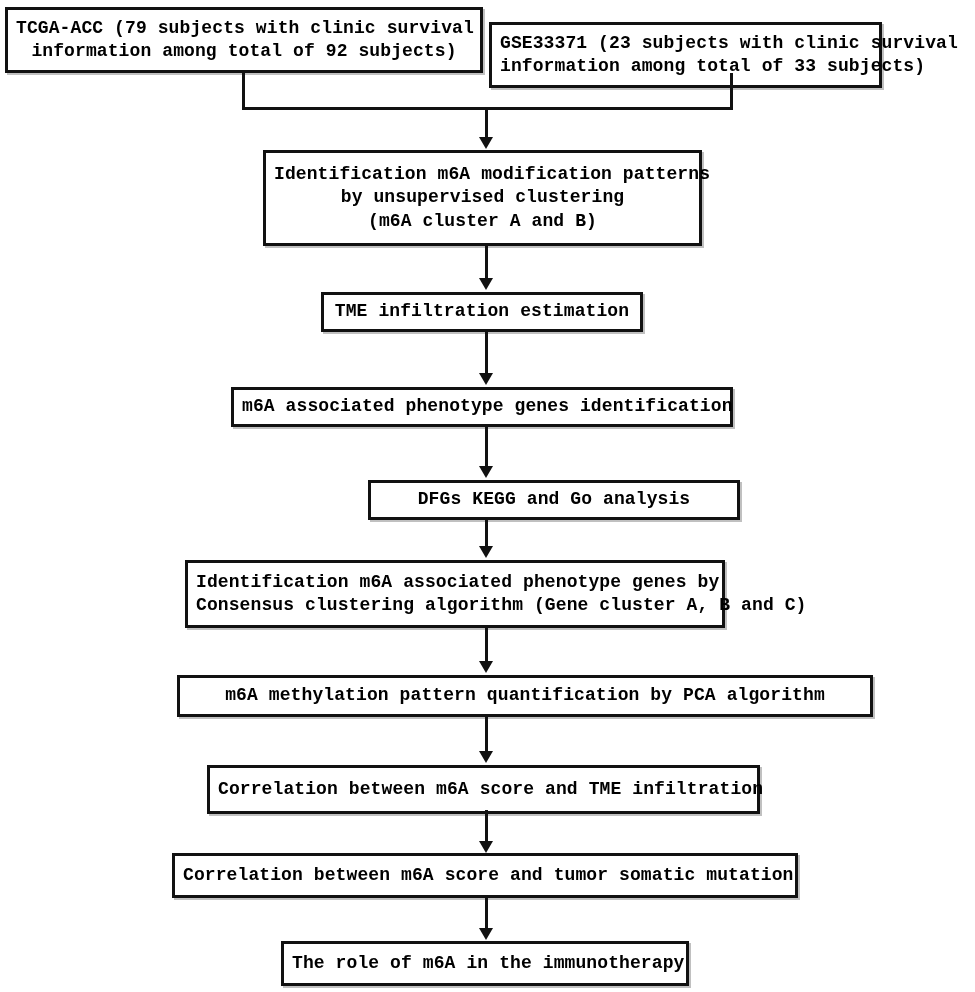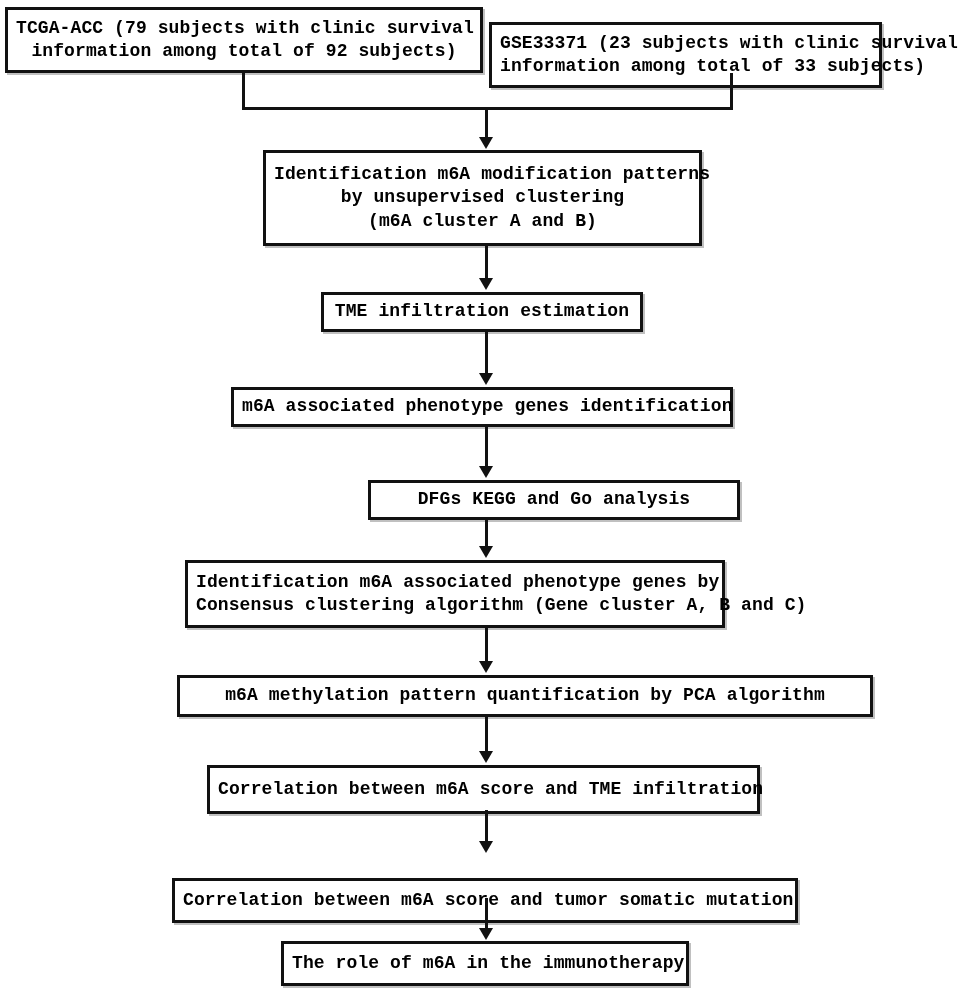--- a/index.html
+++ b/index.html
@@ -146,21 +146,21 @@
 
   <div class="node f18" style="left:207px; top:765px; width:553px; height:49px;">
     <span class="lines">
       <span class="ln">Correlation between m6A score and TME infiltration</span>
     </span>
   </div>
 
   <div class="vline" style="left:485px; top:810px; height:34px;"></div>
   <div class="arrowhead" style="left:479px; top:841px;"></div>
 
-  <div class="node f18" style="left:172px; top:878px; width:626px; height:45px;">
+  <div class="node f18" style="left:172px; top:853px; width:626px; height:45px;">
     <span class="lines">
       <span class="ln">Correlation between m6A score and tumor somatic mutation</span>
     </span>
   </div>
 
   <div class="vline" style="left:485px; top:898px; height:32px;"></div>
   <div class="arrowhead" style="left:479px; top:928px;"></div>
 
   <div class="node f18" style="left:281px; top:941px; width:408px; height:45px;">
     <span class="lines">

